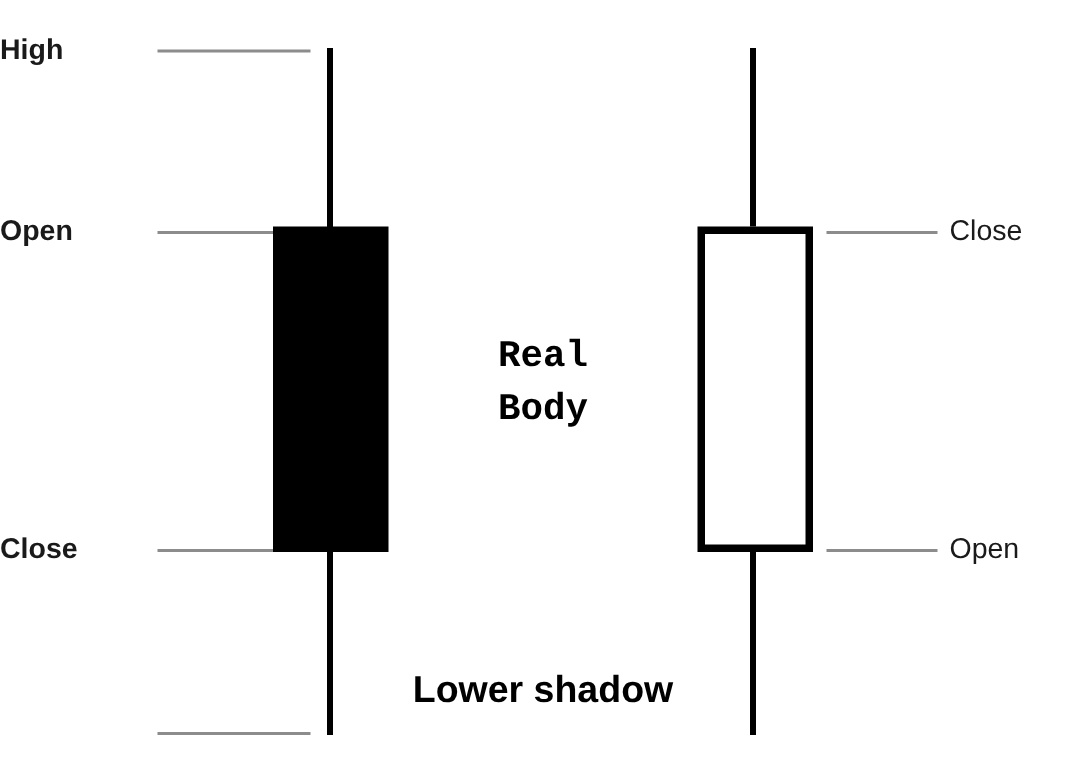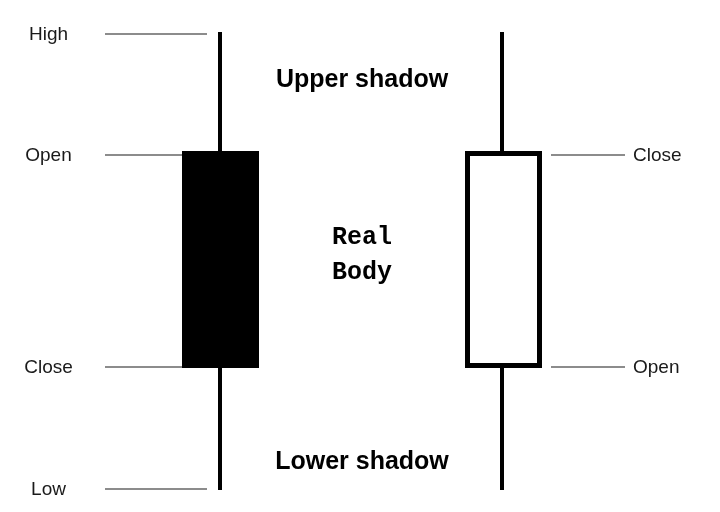--- a/index.html
+++ b/index.html
@@ -44,21 +44,22 @@
   
   .axis-label {
     position: absolute;
     font-size: 19px;
     font-weight: 400;
     color: #1a1a1a;
     line-height: 1;
     white-space: nowrap;
   }
   .axis-label.right-anchor {
-    text-align: center;
+    text-align: left;
+    font-weight: bold;
   }
   .axis-label.left-anchor {
     text-align: left;
   }
 
   
   .caption {
     position: absolute;
     font-size: 25px;
     font-weight: 700;
@@ -98,27 +99,25 @@
 
   <div class="leader" style="left:551px; top:154px; width:74px;"></div>
   <div class="leader" style="left:551px; top:366px; width:74px;"></div>
 
   <div class="axis-label right-anchor" style="left:0px; top:24px; width:97px;">High</div>
 
   <div class="axis-label right-anchor" style="left:0px; top:145px; width:97px;">Open</div>
 
   <div class="axis-label right-anchor" style="left:0px; top:357px; width:97px;">Close</div>
 
-  <div class="axis-label right-anchor" style="left:0px; top:479px; width:97px;">Low</div>
 
   <div class="axis-label left-anchor" style="left:633px; top:145px; width:87px;">Close</div>
 
   <div class="axis-label left-anchor" style="left:633px; top:357px; width:87px;">Open</div>
 
-  <div class="caption" style="left:232px; top:64px; width:260px;">Upper shadow</div>
 
   <div style="position:absolute; left:282px; top:224px; width:160px;font-family:Liberation Mono, monospace;">
     <div class="caption" style="position:static; width:160px;">Real</div>
     <div class="caption" style="position:static; width:160px; margin-top:6px;">Body</div>
   </div>
 
   <div class="caption" style="left:232px; top:414px; width:260px;margin-top:32px;">Lower shadow</div>
 
 </div>
 

